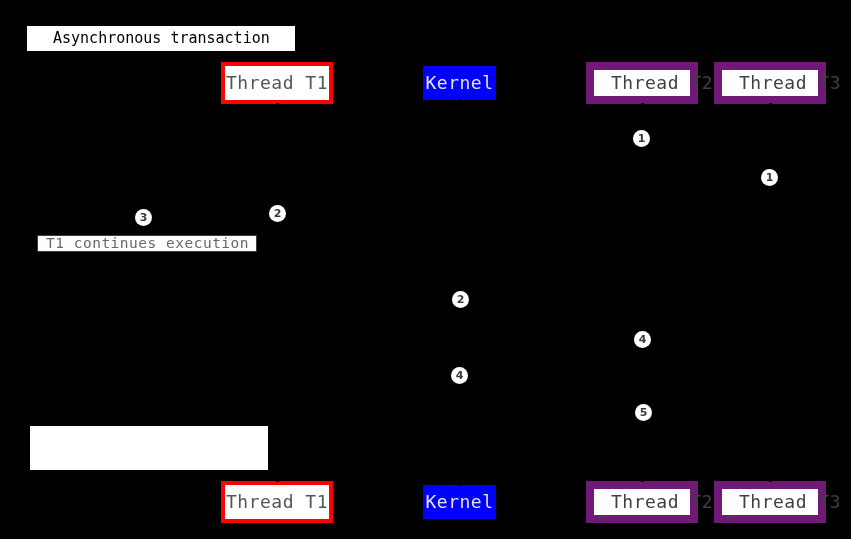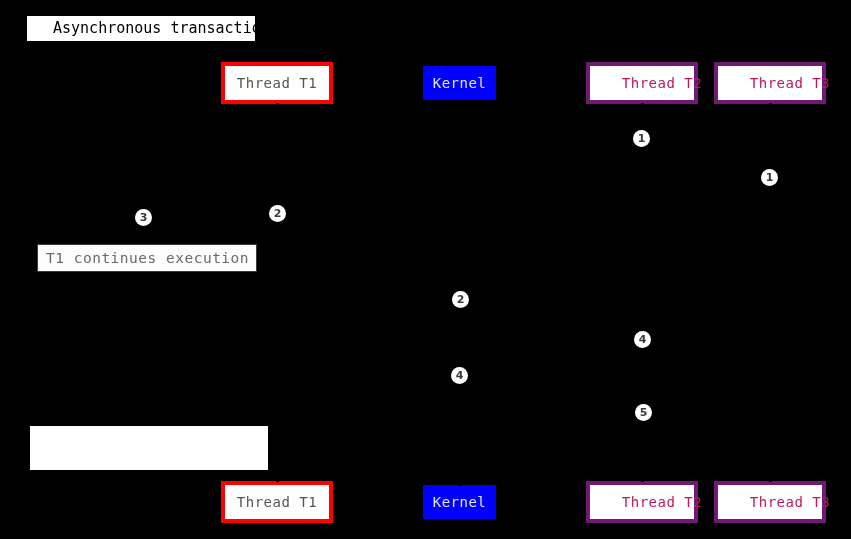--- a/index.html
+++ b/index.html
@@ -34,32 +34,32 @@
     color: #000000;
     border: 1px solid #ffffff;
     font-size: 15px;
     letter-spacing: 0px;
     padding: 0 6px;
     justify-content: flex-start;
   }
 
   
   .participant {
-    font-size: 14px;
+    font-size: 18px;
     letter-spacing: 0.5px;
   }
   .participant-red {
     background: #ffffff;
     color: #555555;
     border: 4px solid #ff0000;
   }
   .participant-blue-outline {
     background: #ffffff;
-    color: #be185d;
-    border: 4px solid #701a75;
+    color: #404040;
+    border: 8px solid #701a75;
     padding-left: 40px;
   }
   .participant-blue-solid {
     background: #0000ff;
     color: #e5e5e5;
     border: 0;
   }
 
   
   .stub {
@@ -100,21 +100,21 @@
     justify-content: center;
     line-height: 1;
     box-sizing: border-box;
   }
 </style>
 </head>
 <body>
 
 <div id="stage">
 
-  <div class="node title-box" style="left:27px; top:16px; width:228px; height:25px;padding-left:25px;">Asynchronous transaction</div>
+  <div class="node title-box" style="left:27px; top:26px; width:268px; height:25px;padding-left:25px;">Asynchronous transaction</div>
 
   <div id="participants-top">
       <div class="node participant participant-red" style="left: 221px; top: 62px; width: 112px; height: 42px;">Thread T1</div>
       <div class="stub" style="left: 276px; top: 103px;"></div>
       <div class="node participant participant-blue-solid" style="left: 423px; top: 66px; width: 73px; height: 34px;">Kernel</div>
       <div class="stub" style="left: 458.5px; top: 99px;"></div>
       <div class="node participant participant-blue-outline" style="left: 586px; top: 62px; width: 112px; height: 42px;">Thread T2</div>
       <div class="stub" style="left: 641px; top: 103px;"></div>
       <div class="node participant participant-blue-outline" style="left: 714px; top: 62px; width: 112px; height: 42px;">Thread T3</div>
       <div class="stub" style="left: 769px; top: 103px;"></div>
@@ -125,21 +125,21 @@
       <div class="stub" style="left: 276px; top: 478px;"></div>
       <div class="node participant participant-blue-solid" style="left: 423px; top: 485px; width: 73px; height: 34px;">Kernel</div>
       <div class="stub" style="left: 458.5px; top: 482px;"></div>
       <div class="node participant participant-blue-outline" style="left: 586px; top: 481px; width: 112px; height: 42px;">Thread T2</div>
       <div class="stub" style="left: 641px; top: 478px;"></div>
       <div class="node participant participant-blue-outline" style="left: 714px; top: 481px; width: 112px; height: 42px;">Thread T3</div>
       <div class="stub" style="left: 769px; top: 478px;"></div>
     </div>
 
   <div id="notes">
-      <div class="node note-box" style="left: 37px; top: 235px; width: 220px; height: 28px; margin-top: 9px;">T1 continues execution</div>
+      <div class="node note-box" style="left: 37px; top: 235px; width: 220px; height: 17px;">T1 continues execution</div>
       <div class="node blank-box" style="left: 30px; top: 426px; width: 238px; height: 44px;"></div>
     </div>
 
   <div id="steps">
       <div class="step" style="left: 633px; top: 130px;">1</div>
       <div class="step" style="left: 761px; top: 169px;">1</div>
       <div class="step" style="left: 135px; top: 209px;">3</div>
       <div class="step" style="left: 269px; top: 205px;">2</div>
       <div class="step" style="left: 452px; top: 291px;">2</div>
       <div class="step" style="left: 634px; top: 331px;">4</div>

